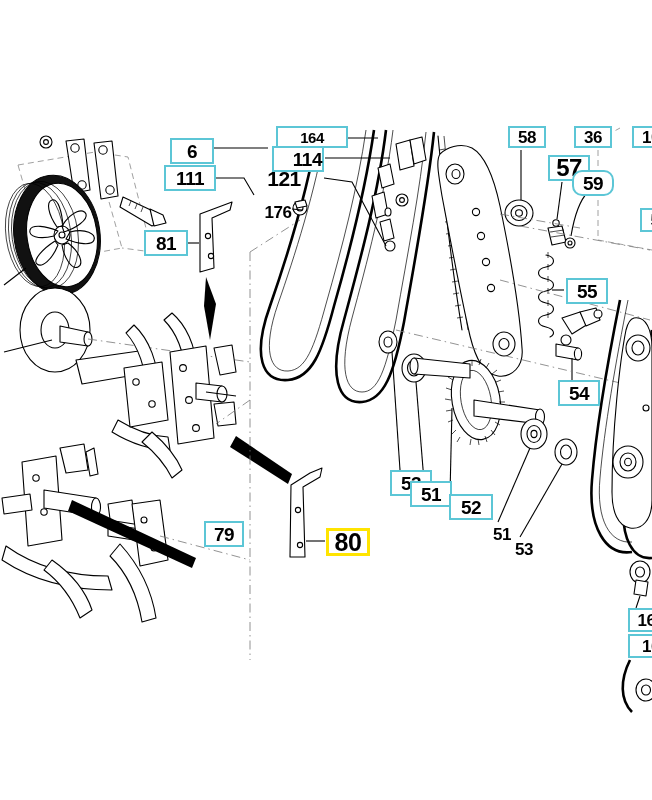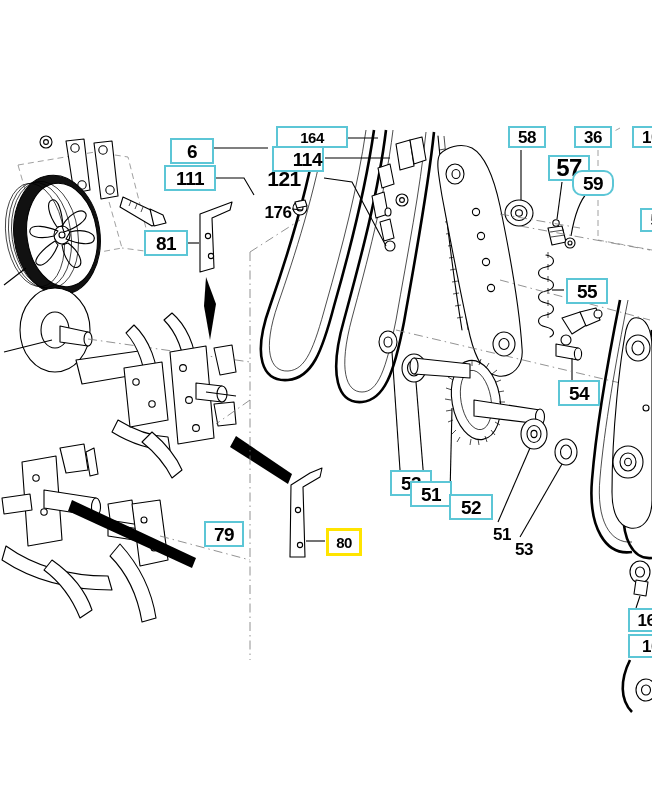--- a/index.html
+++ b/index.html
@@ -388,21 +388,21 @@
       </div>
       <div class="lbl plain" style="left: 484px; top: 522px; width: 36px; height: 24px; font-size: 17px;">
         <span>51</span>
       </div>
       <div class="lbl plain" style="left: 506px; top: 537px; width: 36px; height: 24px; font-size: 17px;">
         <span>53</span>
       </div>
       <div class="lbl boxed" style="left: 204px; top: 521px; width: 40px; height: 26px; font-size: 19px;">
         <span>79</span>
       </div>
-      <div class="lbl hl" style="left: 326px; top: 528px; width: 36px; height: 28px; font-size: 15px;">
+      <div class="lbl hl" style="left: 326px; top: 528px; width: 44px; height: 28px; font-size: 25px;">
         <span>80</span>
       </div>
       <div class="lbl boxed" style="left: 628px; top: 608px; width: 46px; height: 24px; font-size: 17px;">
         <span>160</span>
       </div>
       <div class="lbl boxed" style="left: 628px; top: 634px; width: 46px; height: 24px; font-size: 17px;">
         <span>16</span>
       </div>
     </div>
 

